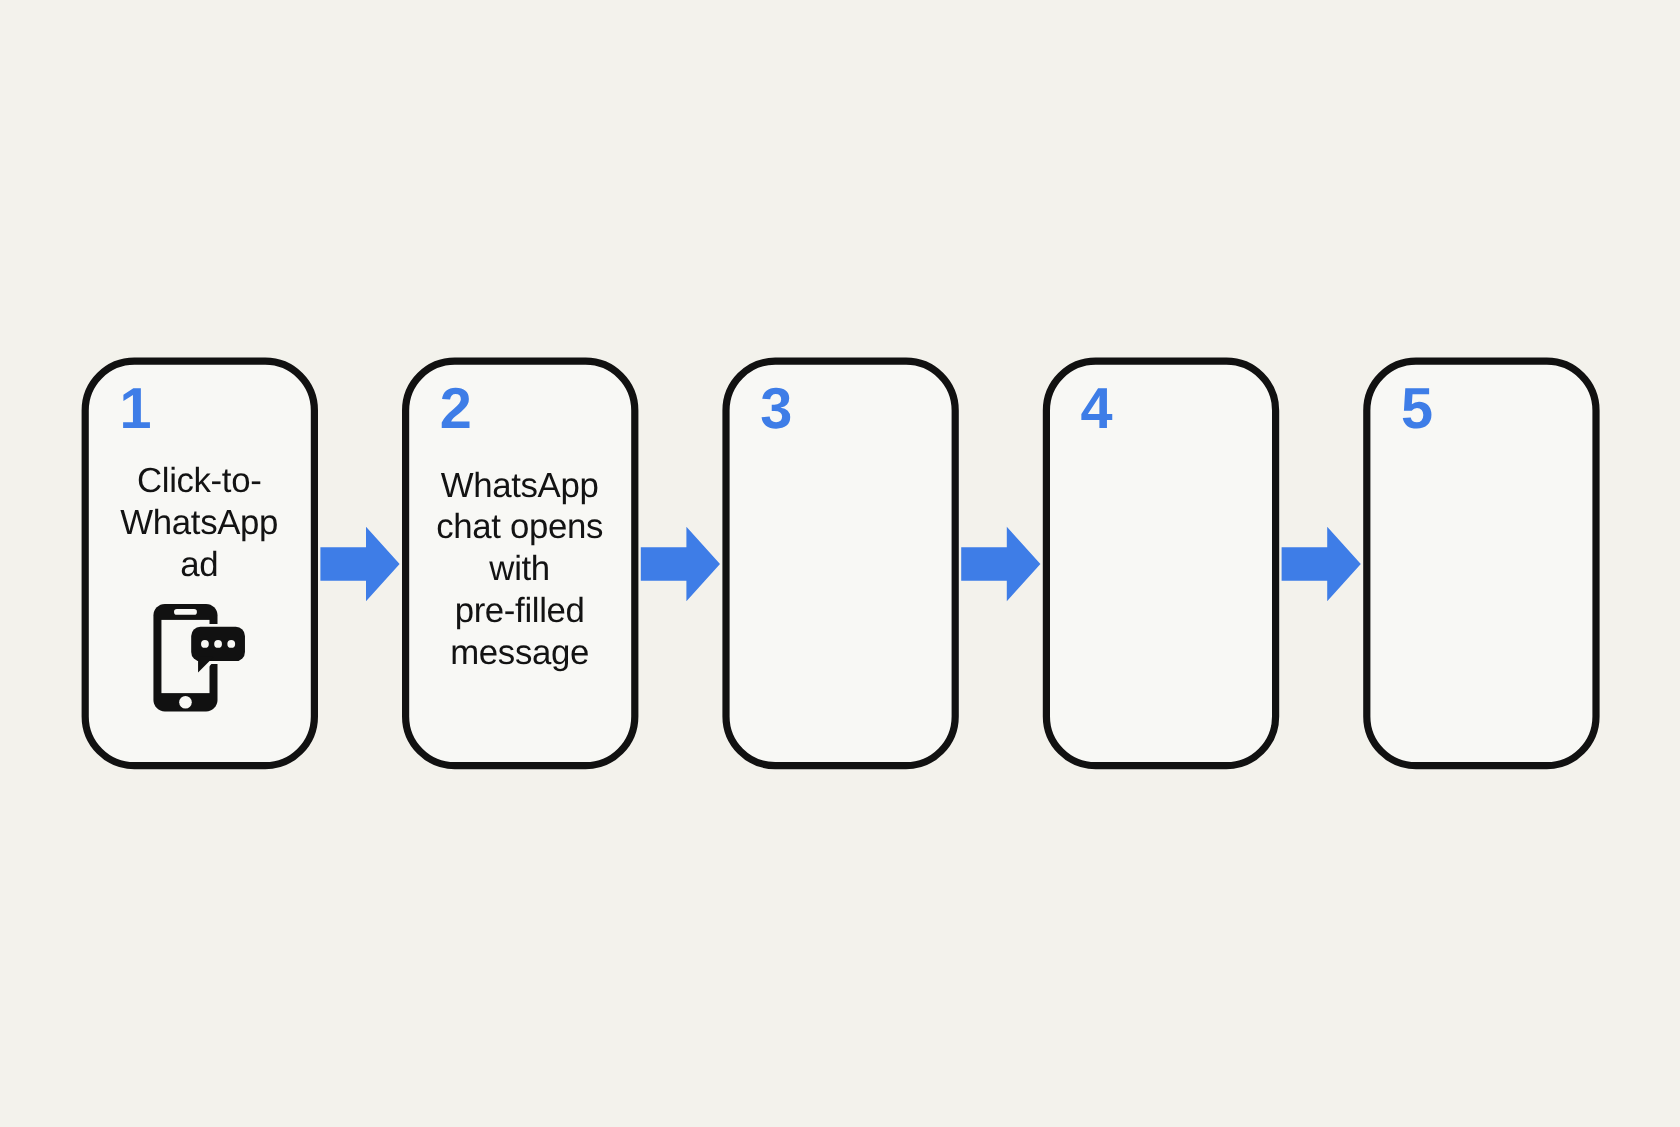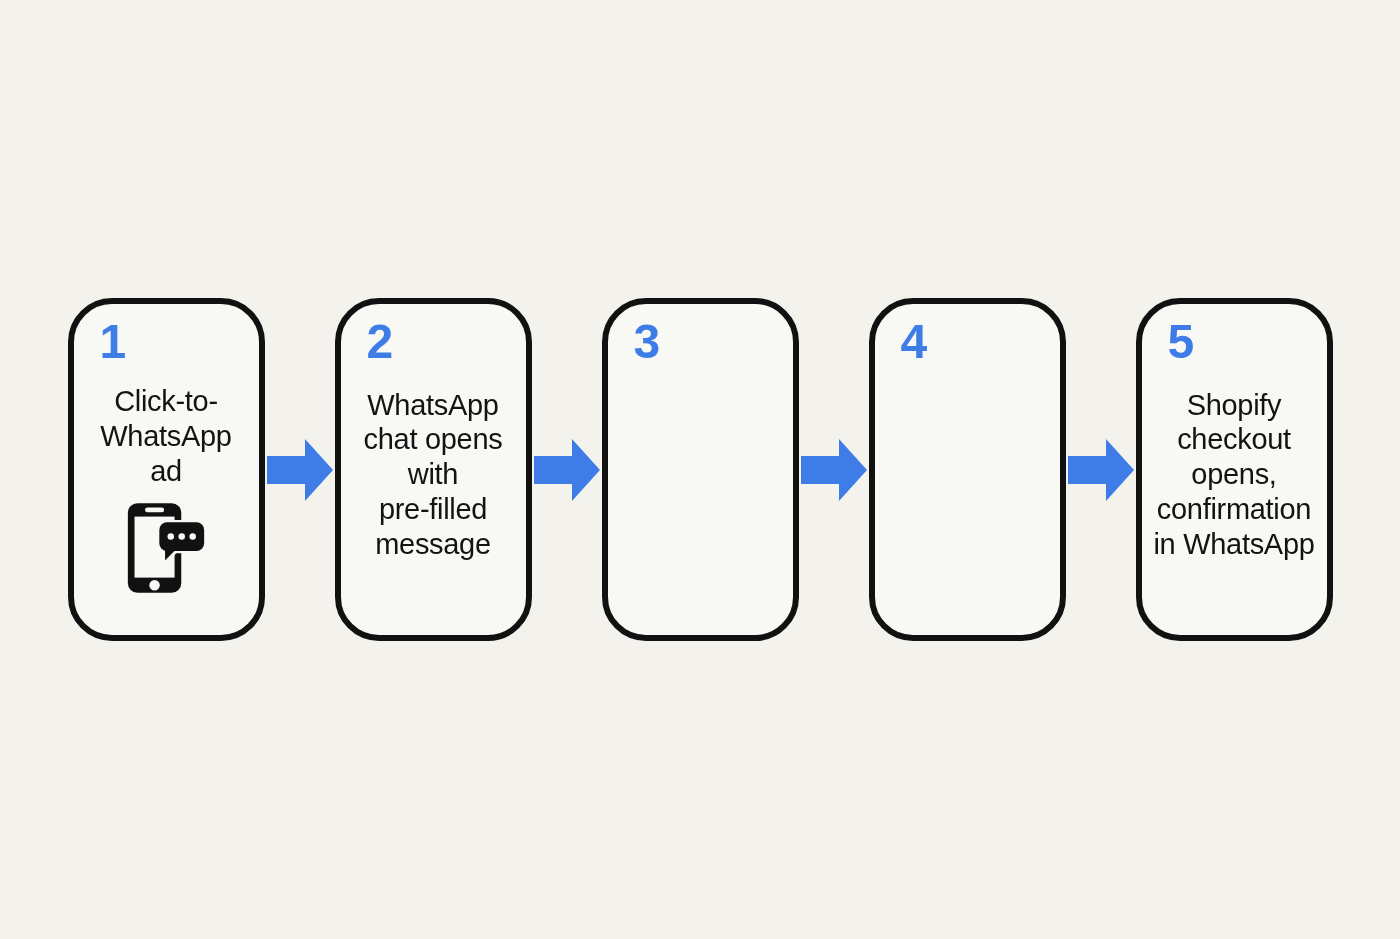--- a/index.html
+++ b/index.html
@@ -133,22 +133,15 @@
   </section>
 
   <span class="arrow">
     <svg width="70" height="66" viewBox="0 0 70 66" aria-hidden="true">
       <polygon points="2,19 40,19 40,2 68,33 40,64 40,47 2,47" fill="#3e7de7"></polygon>
     </svg>
   </span>
 
   <section class="card">
     <span class="step-num">5</span>
-    <div class="content">
-      <p class="step-label">Shopify
-checkout
-opens,
-confirmation
-in WhatsApp</p>
-    </div>
   </section>
 
 </main>
 
 </body></html>

